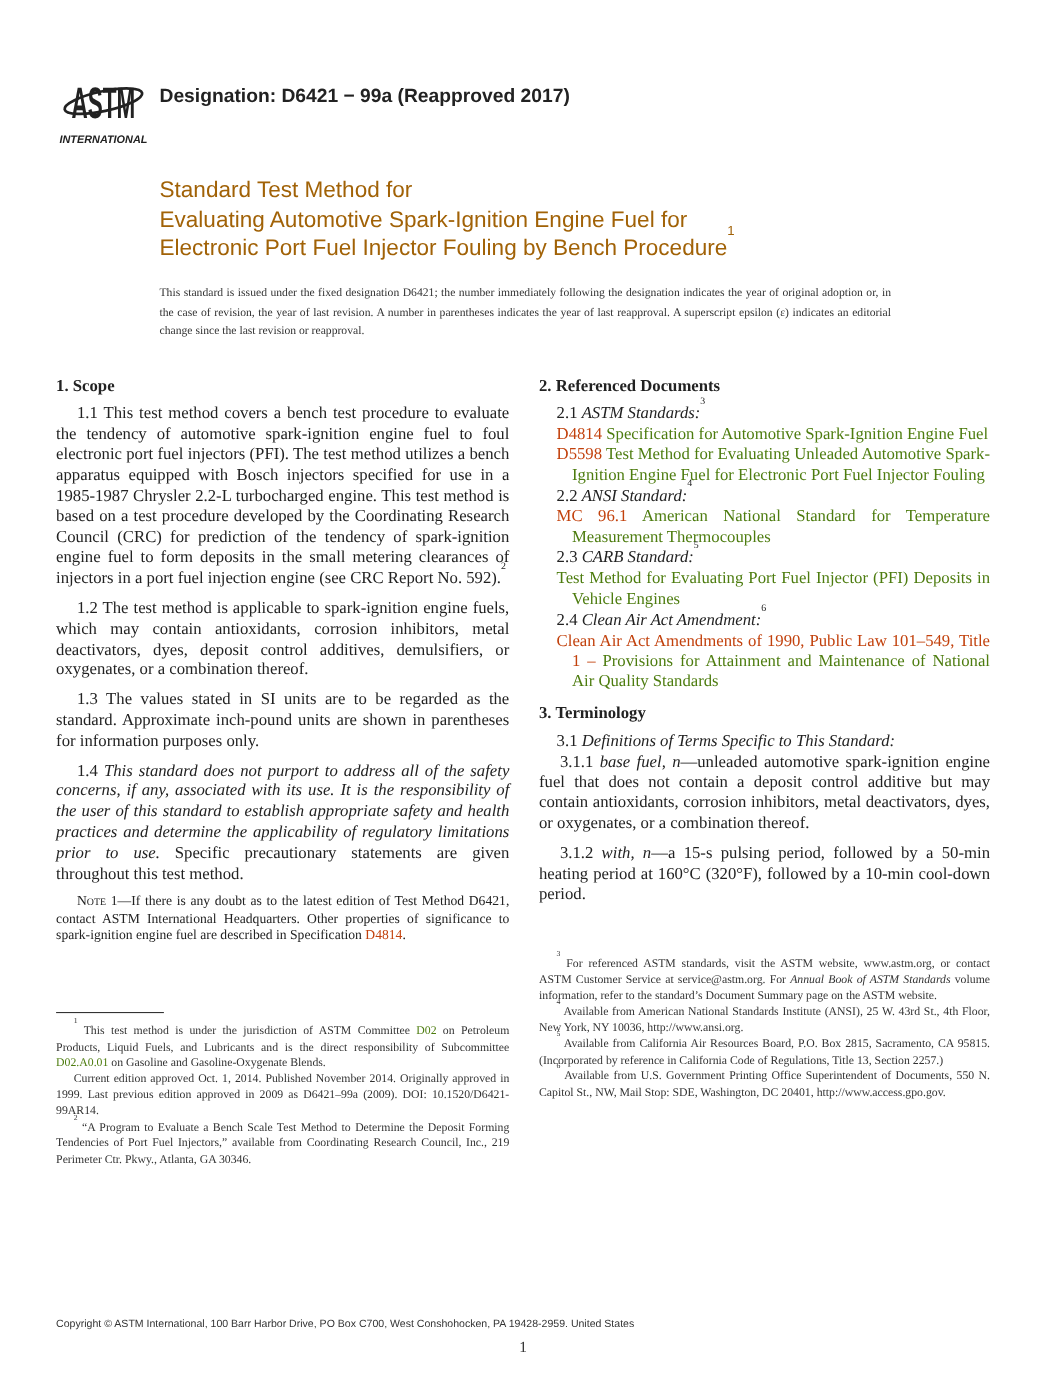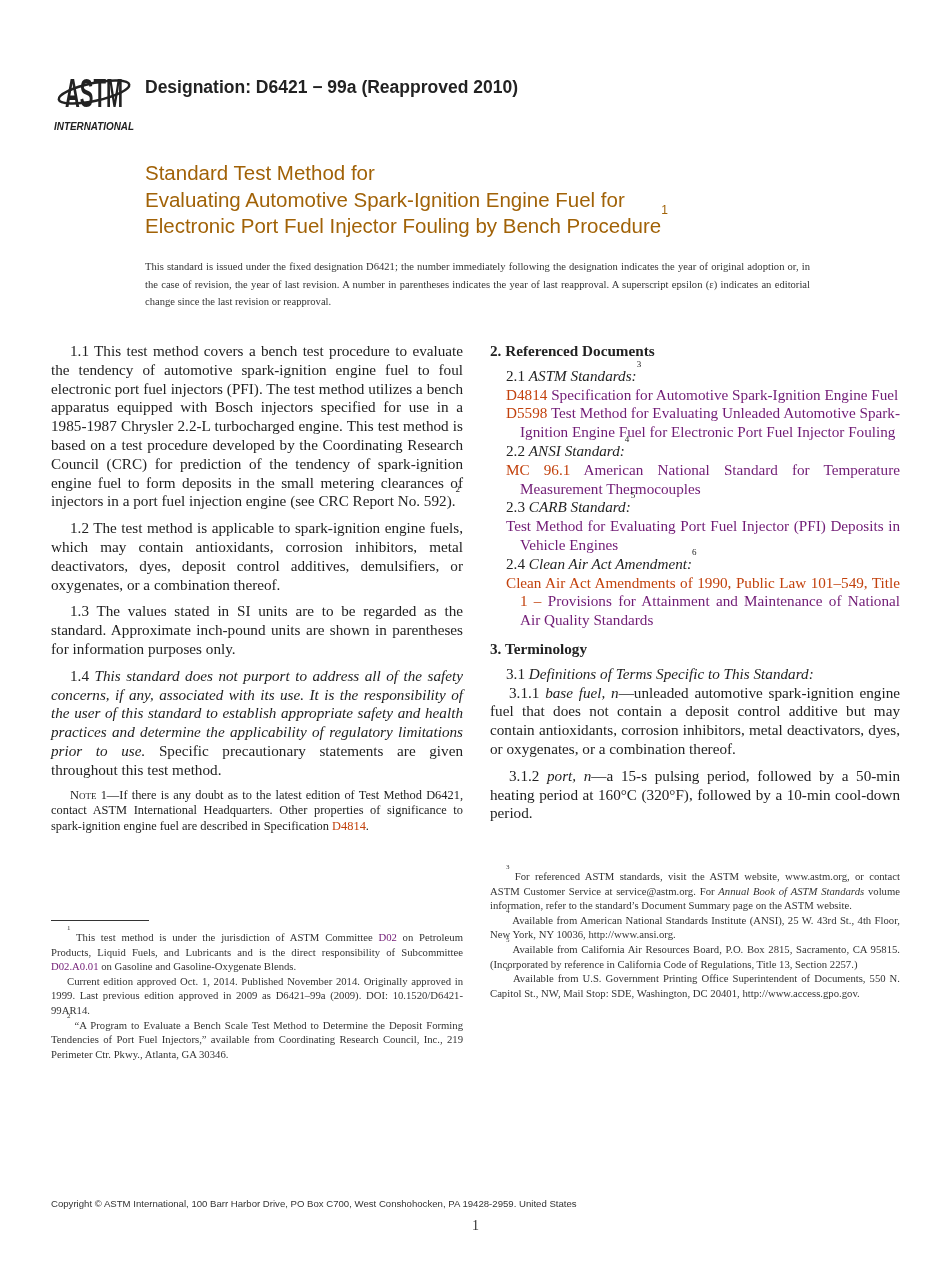--- a/index.html
+++ b/index.html
@@ -1,20 +1,20 @@
 <!DOCTYPE html>
 <html><head>
 <meta charset="utf-8">
 <style>
   html, body { margin: 0; padding: 0; background: #ffffff; }
   body { width: 950px; height: 1272px; position: relative; overflow: hidden; color: #222; }
   .serif { font-family: "Liberation Serif", "DejaVu Serif", serif; }
   .sans { font-family: "Liberation Sans", "DejaVu Sans", sans-serif; }
   .red { color: #c2410c; }
-  .blue { color: #701a75; }
+  .blue { color: #4d7c0f; }
 
   #logo { position: absolute; left: 52px; top: 62px; width: 84px; height: 72px; }
   #designation { position: absolute; left: 145px; top: 77px; font-size: 17.5px; font-weight: bold; color: #222; }
 
   #title { position: absolute; left: 145px; top: 160px; width: 720px; font-size: 20.5px; font-weight: normal; line-height: 26.5px; color: #a16207; }
   #title sup { font-size: 12px; vertical-align: top; position: relative; top: -3px; }
 
   #issuance { position: absolute; left: 145px; top: 258px; width: 665px; font-size: 10.6px; line-height: 17.5px; text-align: justify; color: #333; }
 
   .col { position: absolute; top: 342px; width: 412px; font-size: 15.2px; line-height: 18.8px; }
@@ -46,31 +46,32 @@
 <body>
 
 <div id="logo">
   <svg width="84" height="72" viewBox="0 0 84 72">
     <ellipse cx="42" cy="30" rx="36" ry="9" fill="none" stroke="#222" stroke-width="2.5" transform="rotate(-12 42 30)"></ellipse>
     <text x="42" y="45" text-anchor="middle" font-family="Liberation Sans, sans-serif" font-weight="bold" font-size="40" fill="#222" textLength="58" lengthAdjust="spacingAndGlyphs">ASTM</text>
     <text x="42" y="68" text-anchor="middle" font-family="Liberation Sans, sans-serif" font-weight="bold" font-style="italic" font-size="10" fill="#222" textLength="80" lengthAdjust="spacingAndGlyphs">INTERNATIONAL</text>
   </svg>
 </div>
 
-<div id="designation" class="sans">Designation: D6421 − 99a (Reapproved 2010)</div>
+<div id="designation" class="sans">Designation: D6421 − 99a (Reapproved 2017)</div>
 
 <div id="title" class="sans">
   <div>Standard Test Method for</div>
   <div>Evaluating Automotive Spark-Ignition Engine Fuel for</div>
   <div><span>Electronic Port Fuel Injector Fouling by Bench Procedure</span><sup>1</sup></div>
 </div>
 
 <div id="issuance" class="serif">This standard is issued under the fixed designation D6421; the number immediately following the designation indicates the year of original adoption or, in the case of revision, the year of last revision. A number in parentheses indicates the year of last reapproval. A superscript epsilon (ε) indicates an editorial change since the last revision or reapproval.</div>
 
 <div id="left-col" class="col serif">
+  <h2>1. Scope</h2>
   <p class="para"><span>1.1 This test method covers a bench test procedure to evaluate the tendency of automotive spark-ignition engine fuel to foul electronic port fuel injectors (PFI). The test method utilizes a bench apparatus equipped with Bosch injectors specified for use in a 1985-1987 Chrysler 2.2-L turbocharged engine. This test method is based on a test procedure developed by the Coordinating Research Council (CRC) for prediction of the tendency of spark-ignition engine fuel to form deposits in the small metering clearances of injectors in a port fuel injection engine (see CRC Report No. 592).</span><sup>2</sup></p>
   <p class="para">1.2 The test method is applicable to spark-ignition engine fuels, which may contain antioxidants, corrosion inhibitors, metal deactivators, dyes, deposit control additives, demulsifiers, or oxygenates, or a combination thereof.</p>
   <p class="para">1.3 The values stated in SI units are to be regarded as the standard. Approximate inch-pound units are shown in parentheses for information purposes only.</p>
   <p class="para"><span>1.4 </span><i>This standard does not purport to address all of the safety concerns, if any, associated with its use. It is the responsibility of the user of this standard to establish appropriate safety and health practices and determine the applicability of regulatory limitations prior to use.</i><span> Specific precautionary statements are given throughout this test method.</span></p>
   <p class="note"><span class="smallcaps">Note</span><span> 1—If there is any doubt as to the latest edition of Test Method D6421, contact ASTM International Headquarters. Other properties of significance to spark-ignition engine fuel are described in Specification </span><span class="red">D4814</span><span>.</span></p>
 </div>
 
 <div id="left-footnotes" class="footnotes serif">
   <div class="fn-rule"></div>
   <div style="height:9px"></div>
@@ -87,21 +88,21 @@
   <p class="ref-head"><span>2.2 </span><i>ANSI Standard:</i><sup>4</sup></p>
   <p class="ref-item"><span class="red">MC 96.1</span><span class="blue"> American National Standard for Temperature Measurement Thermocouples</span></p>
   <p class="ref-head"><span>2.3 </span><i>CARB Standard:</i><sup>5</sup></p>
   <p class="ref-item"><span class="blue">Test Method for Evaluating Port Fuel Injector (PFI) Deposits in Vehicle Engines</span></p>
   <p class="ref-head"><span>2.4 </span><i>Clean Air Act Amendment:</i><sup>6</sup></p>
   <p class="ref-item" style="margin-bottom:10px;"><span class="red">Clean Air Act Amendments of 1990, Public Law 101–549, Title 1 –</span><span class="blue"> Provisions for Attainment and Maintenance of National Air Quality Standards</span></p>
 
   <h2>3. Terminology</h2>
   <p class="ref-head"><span>3.1 </span><i>Definitions of Terms Specific to This Standard:</i></p>
   <p class="para"><span>3.1.1 </span><i>base fuel, n</i><span>—unleaded automotive spark-ignition engine fuel that does not contain a deposit control additive but may contain antioxidants, corrosion inhibitors, metal deactivators, dyes, or oxygenates, or a combination thereof.</span></p>
-  <p class="para"><span>3.1.2 </span><i>port, n</i><span>—a 15-s pulsing period, followed by a 50-min heating period at 160°C (320°F), followed by a 10-min cool-down period.</span></p>
+  <p class="para"><span>3.1.2 </span><i>with, n</i><span>—a 15-s pulsing period, followed by a 50-min heating period at 160°C (320°F), followed by a 10-min cool-down period.</span></p>
 </div>
 
 <div id="right-footnotes" class="footnotes serif">
   <p><sup>3</sup><span> For referenced ASTM standards, visit the ASTM website, www.astm.org, or contact ASTM Customer Service at service@astm.org. For </span><i>Annual Book of ASTM Standards</i><span> volume information, refer to the standard’s Document Summary page on the ASTM website.</span></p>
   <p><sup>4</sup><span> Available from American National Standards Institute (ANSI), 25 W. 43rd St., 4th Floor, New York, NY 10036, http://www.ansi.org.</span></p>
   <p><sup>5</sup><span> Available from California Air Resources Board, P.O. Box 2815, Sacramento, CA 95815. (Incorporated by reference in California Code of Regulations, Title 13, Section 2257.)</span></p>
   <p><sup>6</sup><span> Available from U.S. Government Printing Office Superintendent of Documents, 550 N. Capitol St., NW, Mail Stop: SDE, Washington, DC 20401, http://www.access.gpo.gov.</span></p>
 </div>
 
 <div id="copyright" class="sans">Copyright © ASTM International, 100 Barr Harbor Drive, PO Box C700, West Conshohocken, PA 19428-2959. United States</div>

